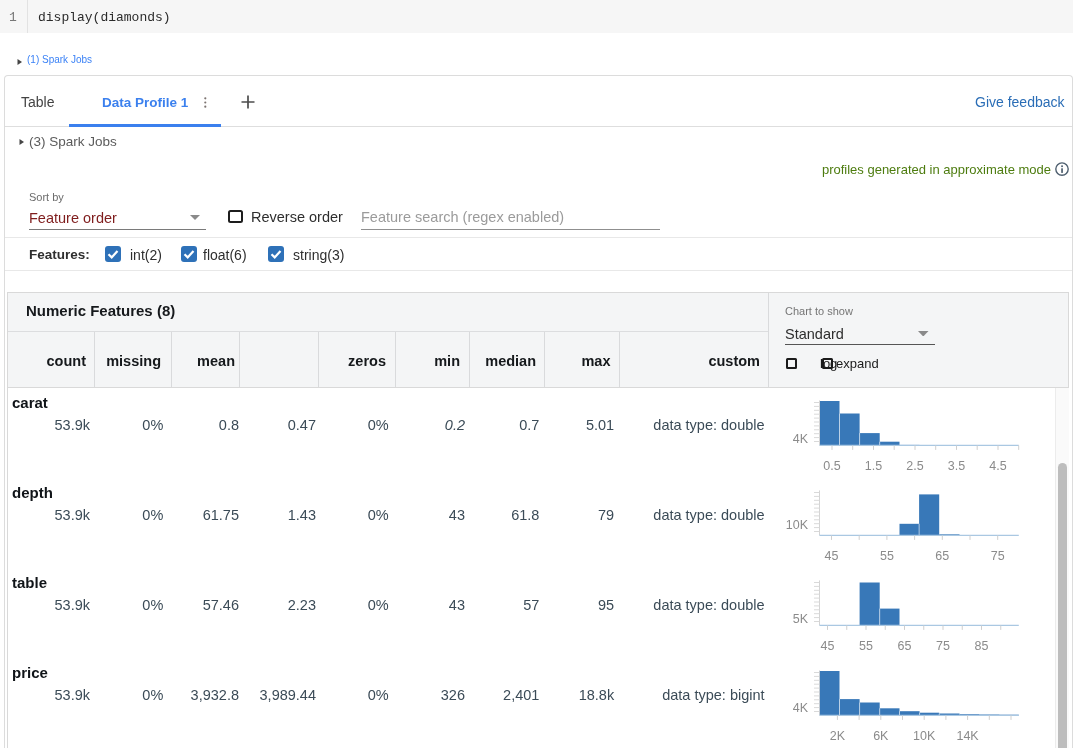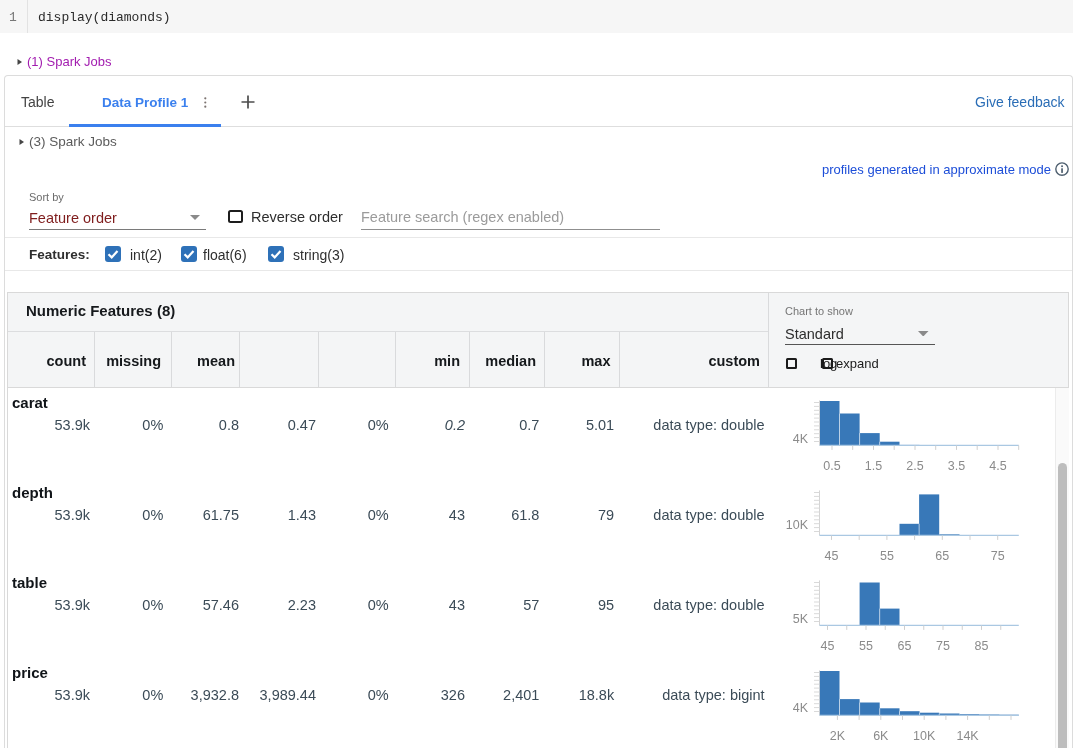--- a/index.html
+++ b/index.html
@@ -15,21 +15,21 @@
 <div id="page">
 
   <div class="abs" style="left:0;top:0;width:1073px;height:33px;background:#f6f6f6;"></div>
   <div class="abs" style="left:27px;top:0;width:1px;height:33px;background:#e2e2e2;"></div>
   <div class="abs" style="left:2px;top:10px;width:22px;text-align:center;font:13px 'Liberation Mono',monospace;color:#777;">1</div>
   <div class="abs" style="left:38px;top:10px;font:13px 'Liberation Mono',monospace;color:#2b2b2b;">display(diamonds)</div>
 
   <svg class="abs" style="left:16.5px;top:58.5px;" width="6" height="6">
       <path d="M0.5 0 L5 3 L0.5 6 Z" fill="#454545"></path>
     </svg>
-  <div class="abs" style="left:27px;top:54px;font-size:13px;color:#a21caf;text-align:center;">(1) Spark Jobs</div>
+  <div class="abs" style="left:27px;top:54px;font-size:10px;color:#3b82f6;text-align:center;">(1) Spark Jobs</div>
 
   <div class="abs" style="left:4px;top:75px;width:1069px;height:673px;border:1px solid #dcdcdc;border-bottom:none;border-radius:4px 4px 0 0;box-sizing:border-box;"></div>
 
   <div class="abs" style="left:21px;top:94px;font-size:14px;color:#434343;">Table</div>
   <div class="abs b" style="left:102px;top:94.5px;font-size:13.5px;color:#3b80ee;">Data Profile 1</div>
   <svg class="abs" style="left:202px;top:96px;" width="8" height="14">
     <circle cx="3.3" cy="2.3" r="1.1" fill="#7d7471"></circle>
       <circle cx="3.3" cy="6.5" r="1.1" fill="#7d7471"></circle>
       <circle cx="3.3" cy="10.7" r="1.1" fill="#7d7471"></circle>
   </svg>
@@ -38,21 +38,21 @@
   </svg>
   <div class="abs" style="left:975px;top:94px;font-size:14px;color:#2a6db6;">Give feedback</div>
   <div class="abs" style="left:5px;top:126px;width:1067px;height:1px;background:#dedede;"></div>
   <div class="abs" style="left:69px;top:124.3px;width:152px;height:2.7px;background:#3b80ee;"></div>
 
   <svg class="abs" style="left:19px;top:139px;" width="6" height="6">
       <path d="M0.5 0 L5 3 L0.5 6 Z" fill="#454545"></path>
     </svg>
   <div class="abs" style="left:29px;top:134px;font-size:13.5px;color:#5b5b5b;">(3) Spark Jobs</div>
 
-  <div class="abs r" style="left:652px;top:162px;width:399px;font-size:13px;color:#1d4ed8;">profiles generated in approximate mode</div>
+  <div class="abs r" style="left:652px;top:162px;width:399px;font-size:13px;color:#4d7c0f;">profiles generated in approximate mode</div>
   <svg class="abs" style="left:1055px;top:161.5px;" width="15" height="15">
     <circle cx="7" cy="7.1" r="6.2" fill="none" stroke="#4e5f6f" stroke-width="1.4"></circle>
     <rect x="6.2" y="6.3" width="1.7" height="4.6" fill="#4e5f6f"></rect>
     <rect x="6.2" y="3.4" width="1.7" height="1.7" fill="#4e5f6f"></rect>
   </svg>
 
   <div class="abs" style="left:29px;top:191px;font-size:11px;color:#6b6b6b;">Sort by</div>
   <div class="abs" style="left:29px;top:201px;font-size:14.5px;color:#7f1d1d;margin-top:9px;">Feature order</div>
   <svg class="abs" style="left:190px;top:214.5px;" width="10" height="5">
       <path d="M0 0 L10 0 L5 5 Z" fill="#8a8a8a"></path>
@@ -99,20 +99,21 @@
   <div class="abs" style="left:318px;top:332px;width:1px;height:55px;background:#d9dadc;"></div>
   <div class="abs" style="left:395px;top:332px;width:1px;height:55px;background:#d9dadc;"></div>
   <div class="abs" style="left:469px;top:332px;width:1px;height:55px;background:#d9dadc;"></div>
   <div class="abs" style="left:544px;top:332px;width:1px;height:55px;background:#d9dadc;"></div>
   <div class="abs" style="left:619px;top:332px;width:1px;height:55px;background:#d9dadc;"></div>
   <div class="abs" style="left:768px;top:293px;width:1px;height:94px;background:#d9dadc;"></div>
 
   <div class="abs b r" style="left:0px;top:353px;width:86px;font-size:14.5px;color:#16191c;">count</div>
   <div class="abs b r" style="left:0px;top:353px;width:161px;font-size:14.5px;color:#16191c;">missing</div>
   <div class="abs b r" style="left:0px;top:353px;width:235px;font-size:14.5px;color:#16191c;">mean</div>
+  <div class="abs b r" style="left:0px;top:353px;width:386px;font-size:14.5px;color:#16191c;">zeros</div>
   <div class="abs b r" style="left:0px;top:353px;width:536px;font-size:14.5px;color:#16191c;">median</div>
   <div class="abs b r" style="left:0px;top:353px;width:460px;font-size:14.5px;color:#16191c;">min</div>
   <div class="abs b r" style="left:0px;top:353px;width:610.5px;font-size:14.5px;color:#16191c;">max</div>
   <div class="abs b r" style="left:0px;top:353px;width:760px;font-size:14.5px;color:#16191c;">custom</div>
 
   <div class="abs" style="left:785px;top:305px;font-size:11px;color:#757575;">Chart to show</div>
   <div class="abs" style="left:785px;top:326px;font-size:14.5px;color:#2e2e2e;">Standard</div>
   <svg class="abs" style="left:917.5px;top:330.5px;" width="11" height="5.5">
       <path d="M0 0 L10.5 0 L5.25 5.5 Z" fill="#8a8a8a"></path>
     </svg>

